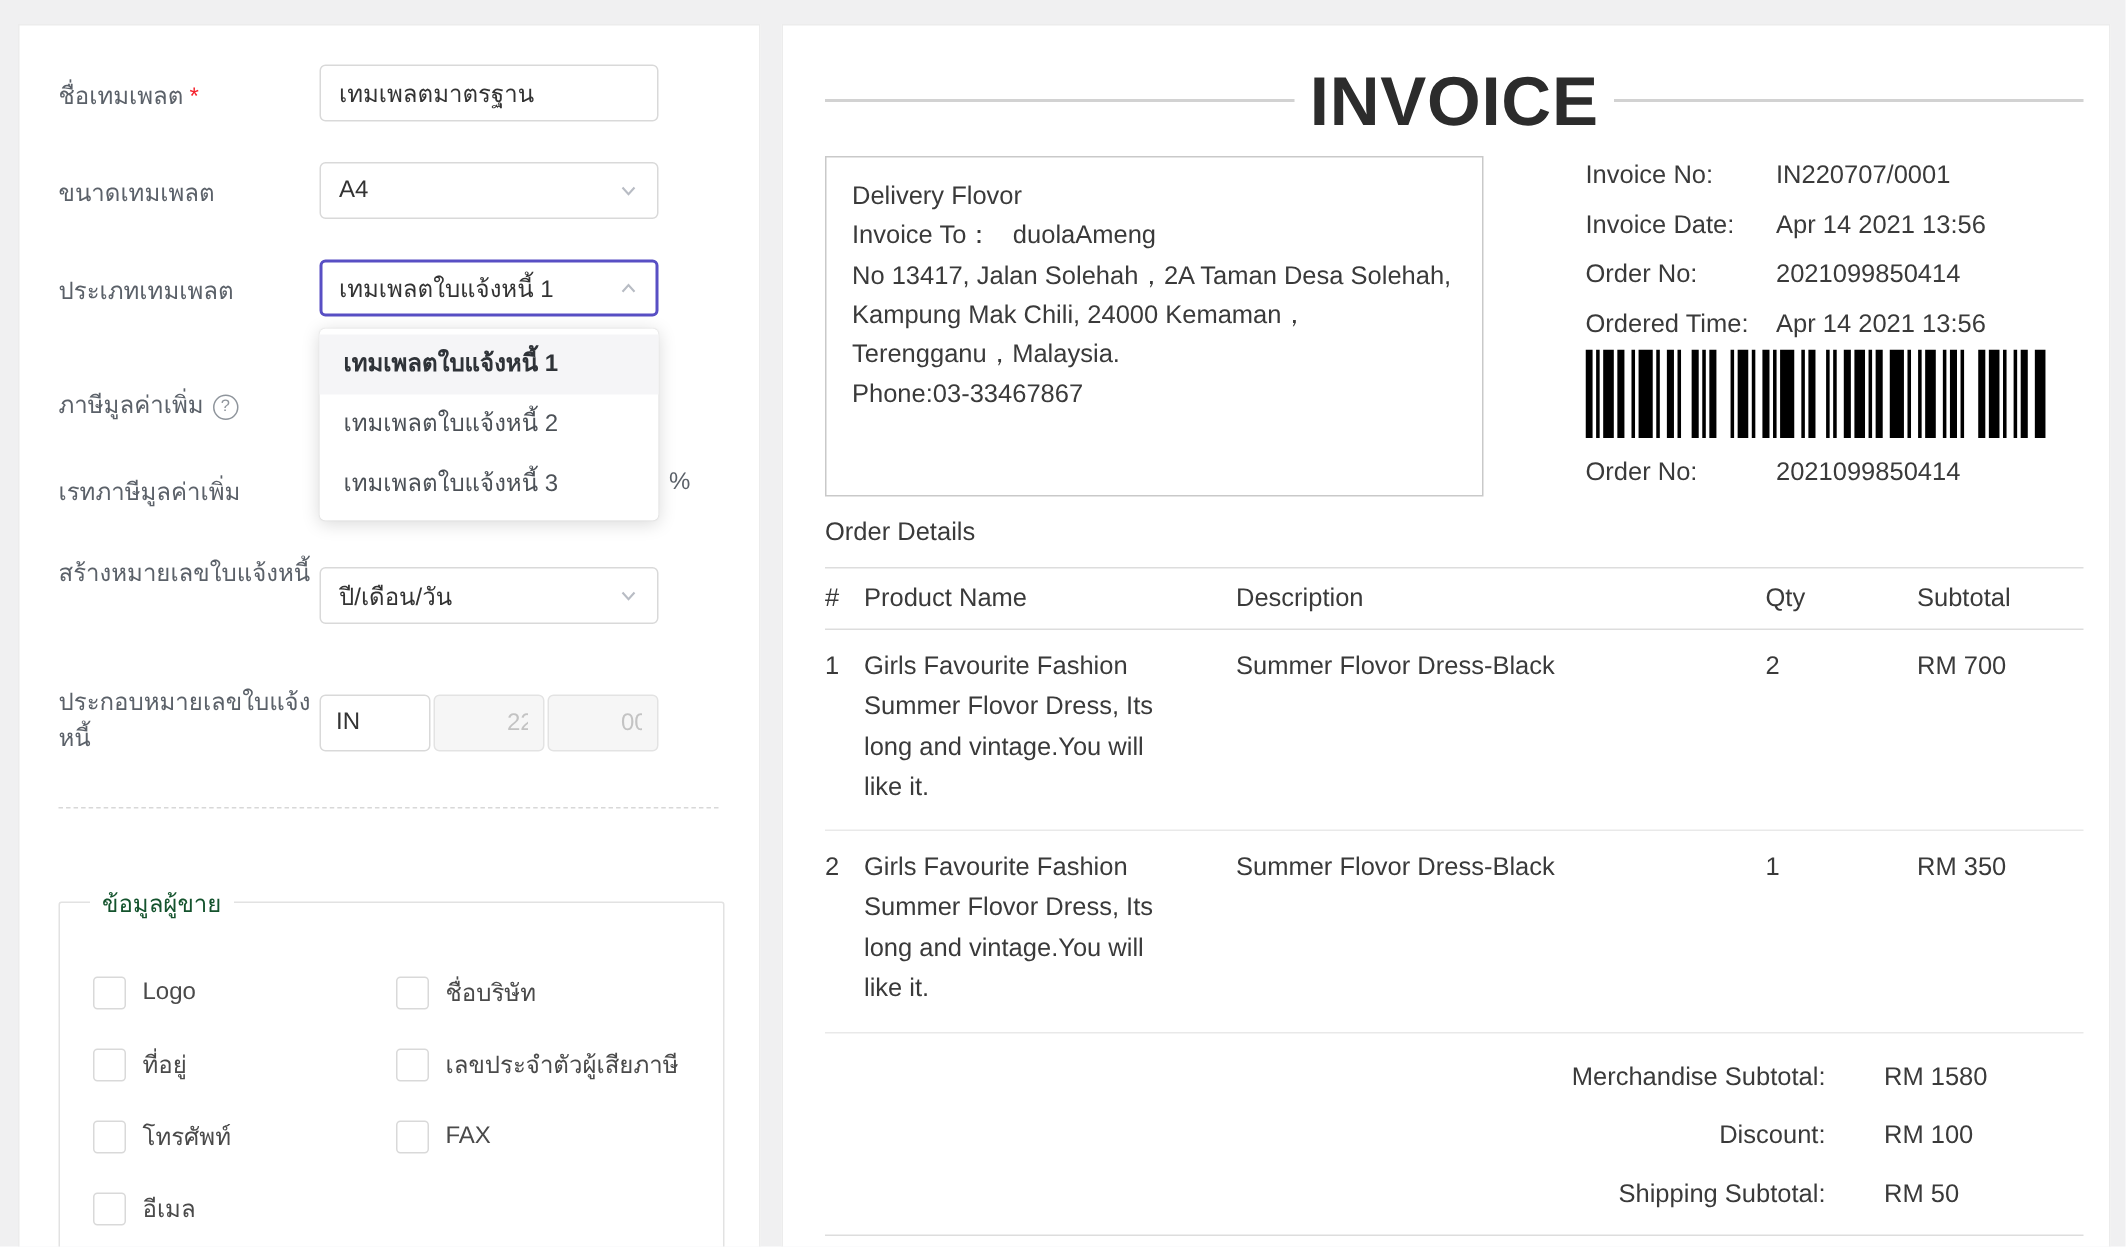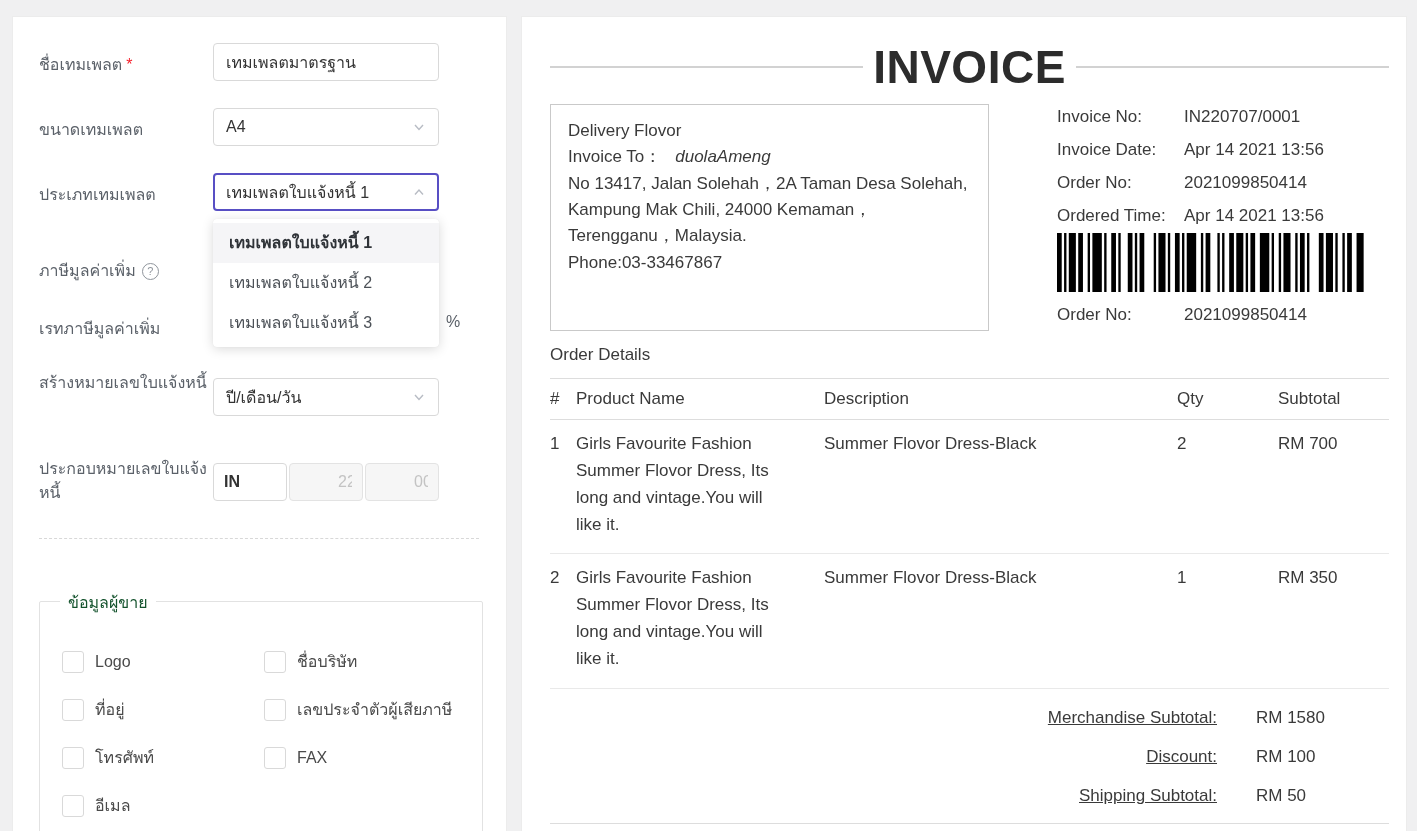--- a/index.html
+++ b/index.html
@@ -81,39 +81,39 @@
   .title-row {
     position:absolute; left:28px; width:839px; top:22px; height:56px;
     display:flex; align-items:center; gap:10px;
   }
   .title-line { flex:1; height:2px; background:#d2d2d2; }
   .inv-title { font-size:46px; font-weight:700; color:#2c2c2c; letter-spacing:0.5px; }
   .addr-box {
     position:absolute; left:28px; top:87px; width:439px; height:227px;
     border:1px solid #c9c9c9; padding:13px 17px; line-height:1.55;
   }
-  .addr-box .to-name { margin-left:14px;font-style:italic; }
+  .addr-box .to-name { margin-left:14px; }
   .meta { position:absolute; left:535px; top:90px; width:330px; }
   .meta-row { display:flex; margin-bottom:13px; }
   .meta-label { width:127px; flex:0 0 auto; }
   .barcode { position:absolute; left:535px; top:216px; width:309px; height:59px; }
   .bc-caption { position:absolute; left:535px; top:288px; display:flex; width:330px; }
   .bc-caption .meta-label { width:127px; }
   .order-block { position:absolute; left:28px; top:328px; width:839px; }
   .od-title { margin-bottom:13px; }
   .tbl-grid { display:grid; grid-template-columns:26px 248px 353px 101px 111px; }
   .tbl-head {
     border-top:1px solid #ddd; border-bottom:1px solid #ddd;
     padding:10px 0;
   }
   .tbl-row { padding:11px 0 15px; border-bottom:1px solid #e9e9e9; line-height:1.58; }
   .cell-product { padding-right:34px; }
   .totals { padding-top:10px; }
   .total-row { display:flex; justify-content:flex-end; padding:9px 0 10px; }
-  .total-label { text-align:center;text-decoration:underline; }
+  .total-label { text-align:center; }
   .total-value { width:133px; margin-left:39px; flex:0 0 auto; }
   .grand-sep { border-top:1px solid #ddd; margin-top:7px; }
   .grand { font-weight:bold; padding:12px 0; }
 </style>
 </head>
 <body>
 
 <div id="left-card" class="card">
 
   <div class="f-label" style="top:36px;">
@@ -152,21 +152,21 @@
 
   <div class="f-label" style="top:354px;">สร้างหมายเลขใบแจ้งหนี้</div>
   <div class="ctrl select" style="top:361px;">
     <span class="sel-text">ปี/เดือน/วัน</span>
     <svg class="chev" viewBox="0 0 14 14">
       <polyline points="3,5 7,9.5 11,5" fill="none" stroke="#b8bcc4" stroke-width="1.4"></polyline>
     </svg>
   </div>
 
   <div class="f-label" style="top:440px;">ประกอบหมายเลขใบแจ้งหนี้</div>
-  <input class="num-part" style="left: 200px; font-weight: bold;" type="text" value="IN">
+  <input class="num-part" style="left: 200px;" type="text" value="IN">
   <input class="num-part" style="left: 276px;" type="text" disabled="" value="220707">
   <input class="num-part" style="left: 352px;" type="text" disabled="" value="0001">
 
   <div class="dashed-divider"></div>
 
   <div class="fieldset">
     <div class="legend">ข้อมูลผู้ขาย</div>
     <div class="cb-grid">
       <div class="cb-item">
         <span class="cb-box"></span>

